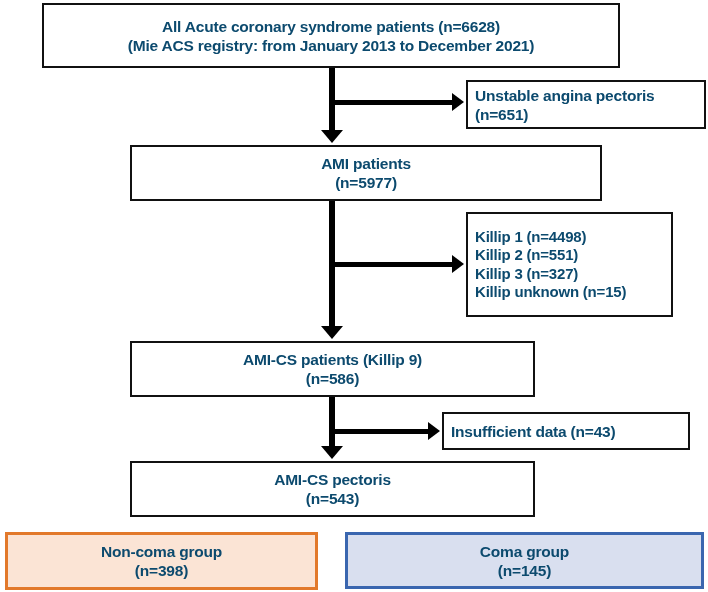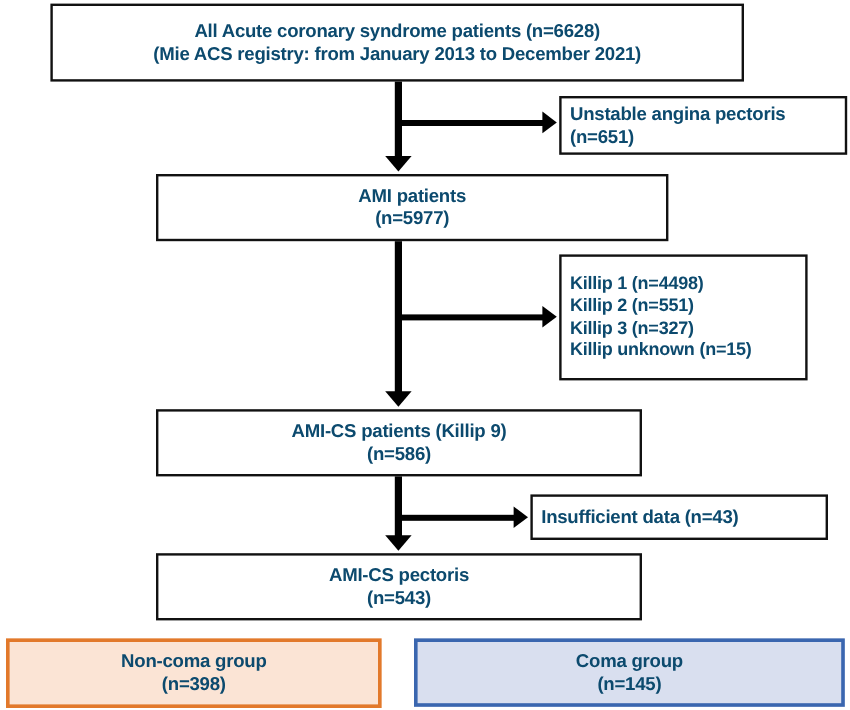--- a/index.html
+++ b/index.html
@@ -46,21 +46,21 @@
     white-space: nowrap;
   }
   .line.sm {
     font-size: 15px;
     line-height: 18.5px;
   }
 
   
   #box-top        { left: 42px;  top: 3px;   width: 578px; height: 65px; }
   #box-uap        { left: 466px; top: 80px;  width: 240px; height: 49px; }
-  #box-ami        { left: 130px; top: 145px; width: 427px; height: 56px; }
+  #box-ami        { left: 130px; top: 145px; width: 472px; height: 56px; }
   #box-killip     { left: 466px; top: 212px; width: 207px; height: 105px; text-align: center; }
   #box-amics4     { left: 130px; top: 341px; width: 405px; height: 56px; }
   #box-insuff     { left: 442px; top: 412px; width: 248px; height: 38px; }
   #box-amics      { left: 130px; top: 461px; width: 405px; height: 56px; }
 
   #box-noncoma {
     left: 5px; top: 532px; width: 313px; height: 58px;
     border: 3px solid #E2792B;
     background: #FBE4D5;
   }

